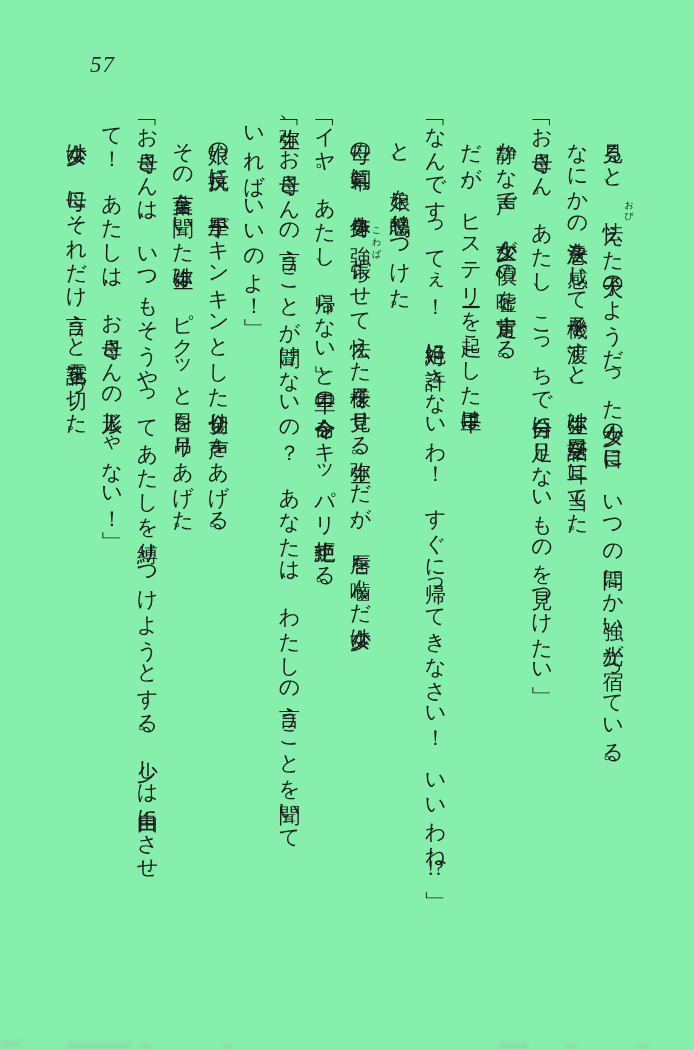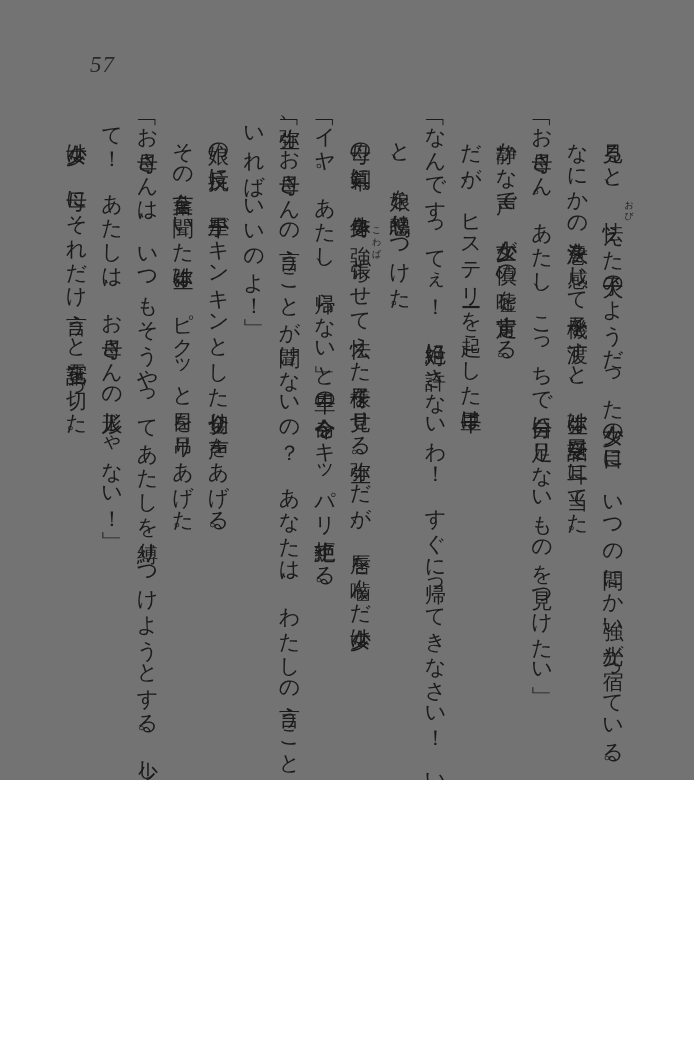--- a/index.html
+++ b/index.html
@@ -5,22 +5,22 @@
   html, body {
     margin: 0;
     padding: 0;
     width: 694px;
     height: 1050px;
     background: #ffffff;
   }
   .page {
     position: relative;
     width: 694px;
-    height: 780px;
-    background: #737373;
+    height: 1050px;
+    background: #86efac;
     overflow: hidden;
     font-family: "Liberation Serif", "DejaVu Serif", serif;
   }
   .page-number {
     position: absolute;
     top: 52px;
     left: 90px;
     font-size: 23px;
     font-style: italic;
     color: #2a2a2a;

